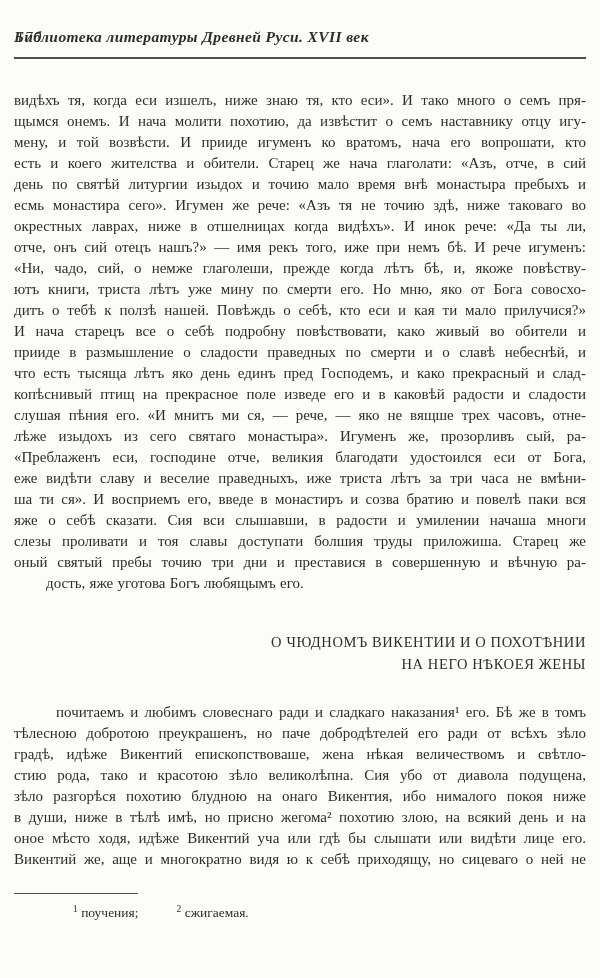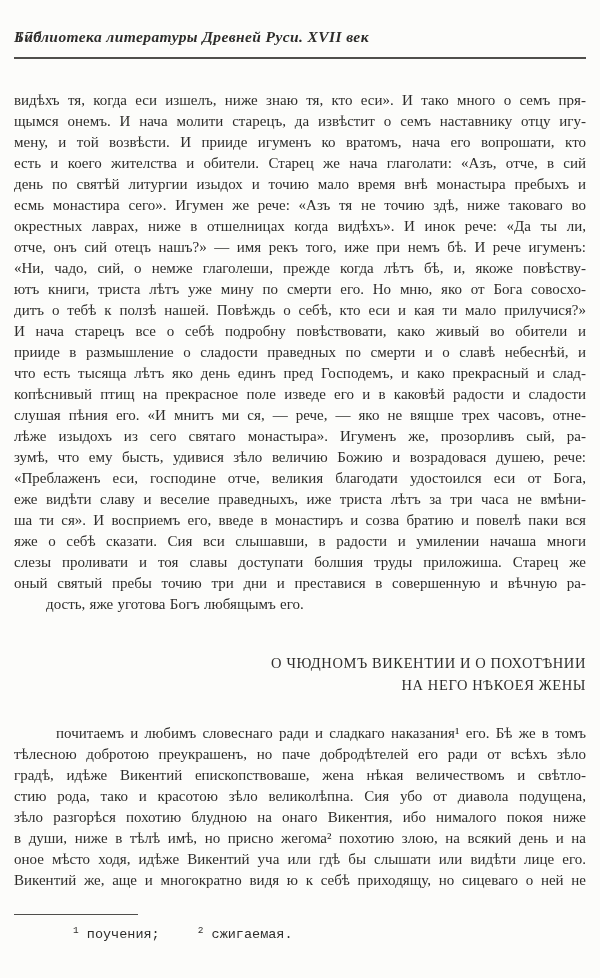--- a/index.html
+++ b/index.html
@@ -58,21 +58,21 @@
     margin: 37px 0 0 0;
     font-size: 14.5px;
     font-weight: 400;
     line-height: 22px;
     text-align: right;
     letter-spacing: 0.6px;
   }
   .chapter-heading span { display: block; }
   .para2 { margin-top: 27px; }
   
-  .footnotes { margin-top: 23px; font-family: Liberation Mono, monospace; }
+  .footnotes { margin-top: 23px; }
   .fn-rule {
     width: 124px;
     margin: 0;
     border: 0;
     border-top: 1.5px solid #4f4e4b;
   }
   .fn-line {
     margin-top: 9px;
     padding-left: 59px;
     font-size: 13.5px;
@@ -88,37 +88,36 @@
   <header class="hdr">
     <span class="pagenum">170</span>
     <span class="running-title">Библиотека литературы Древней Руси. XVII век</span>
   </header>
   <hr class="hdr-rule">
 
   <main class="body-text">
 
     <div class="para para1">
         <div class="line">видѣхъ тя, когда еси изшелъ, ниже знаю тя, кто еси». И тако много о семъ пря-</div>
-        <div class="line">щымся онемъ. И нача молити старецъ, да извѣстит о семъ наставнику отцу игу-</div>
+        <div class="line">щымся онемъ. И нача молити похотию, да извѣстит о семъ наставнику отцу игу-</div>
         <div class="line">мену, и той возвѣсти. И прииде игуменъ ко вратомъ, нача его вопрошати, кто</div>
         <div class="line">есть и коего жителства и обители. Старец же нача глаголати: «Азъ, отче, в сий</div>
         <div class="line">день по святѣй литургии изыдох и точию мало время внѣ монастыра пребыхъ и</div>
         <div class="line">есмь монастира сего». Игумен же рече: «Азъ тя не точию здѣ, ниже таковаго во</div>
         <div class="line">окрестных лаврах, ниже в отшелницах когда видѣхъ». И инок рече: «Да ты ли,</div>
         <div class="line">отче, онъ сий отецъ нашъ?» — имя рекъ того, иже при немъ бѣ. И рече игуменъ:</div>
         <div class="line">«Ни, чадо, сий, о немже глаголеши, прежде когда лѣтъ бѣ, и, якоже повѣству-</div>
         <div class="line">ютъ книги, триста лѣтъ уже мину по смерти его. Но мню, яко от Бога совосхо-</div>
         <div class="line">дитъ о тебѣ к ползѣ нашей. Повѣждь о себѣ, кто еси и кая ти мало прилучися?»</div>
         <div class="line">И нача старецъ все о себѣ подробну повѣствовати, како живый во обители и</div>
         <div class="line">прииде в размышление о сладости праведных по смерти и о славѣ небеснѣй, и</div>
         <div class="line">что есть тысяща лѣтъ яко день единъ пред Господемъ, и како прекрасный и слад-</div>
         <div class="line">копѣснивый птищ на прекрасное поле изведе его и в каковѣй радости и сладости</div>
         <div class="line">слушая пѣния его. «И мнитъ ми ся, — рече, — яко не вящше трех часовъ, отне-</div>
         <div class="line">лѣже изыдохъ из сего святаго монастыра». Игуменъ же, прозорливъ сый, ра-</div>
-        <div class="line">зумѣ, что ему бысть, удивися зѣло величию Божию и возрадовася душею, рече:</div>
         <div class="line">«Преблаженъ еси, господине отче, великия благодати удостоился еси от Бога,</div>
         <div class="line">еже видѣти славу и веселие праведныхъ, иже триста лѣтъ за три часа не вмѣни-</div>
         <div class="line">ша ти ся». И восприемъ его, введе в монастиръ и созва братию и повелѣ паки вся</div>
         <div class="line">яже о себѣ сказати. Сия вси слышавши, в радости и умилении начаша многи</div>
         <div class="line">слезы проливати и тоя славы доступати болшия труды приложиша. Старец же</div>
         <div class="line">оный святый пребы точию три дни и преставися в совершенную и вѣчную ра-</div>
         <div class="line">дость, яже уготова Богъ любящымъ его.</div>
       </div>
 
     <h2 class="chapter-heading">

